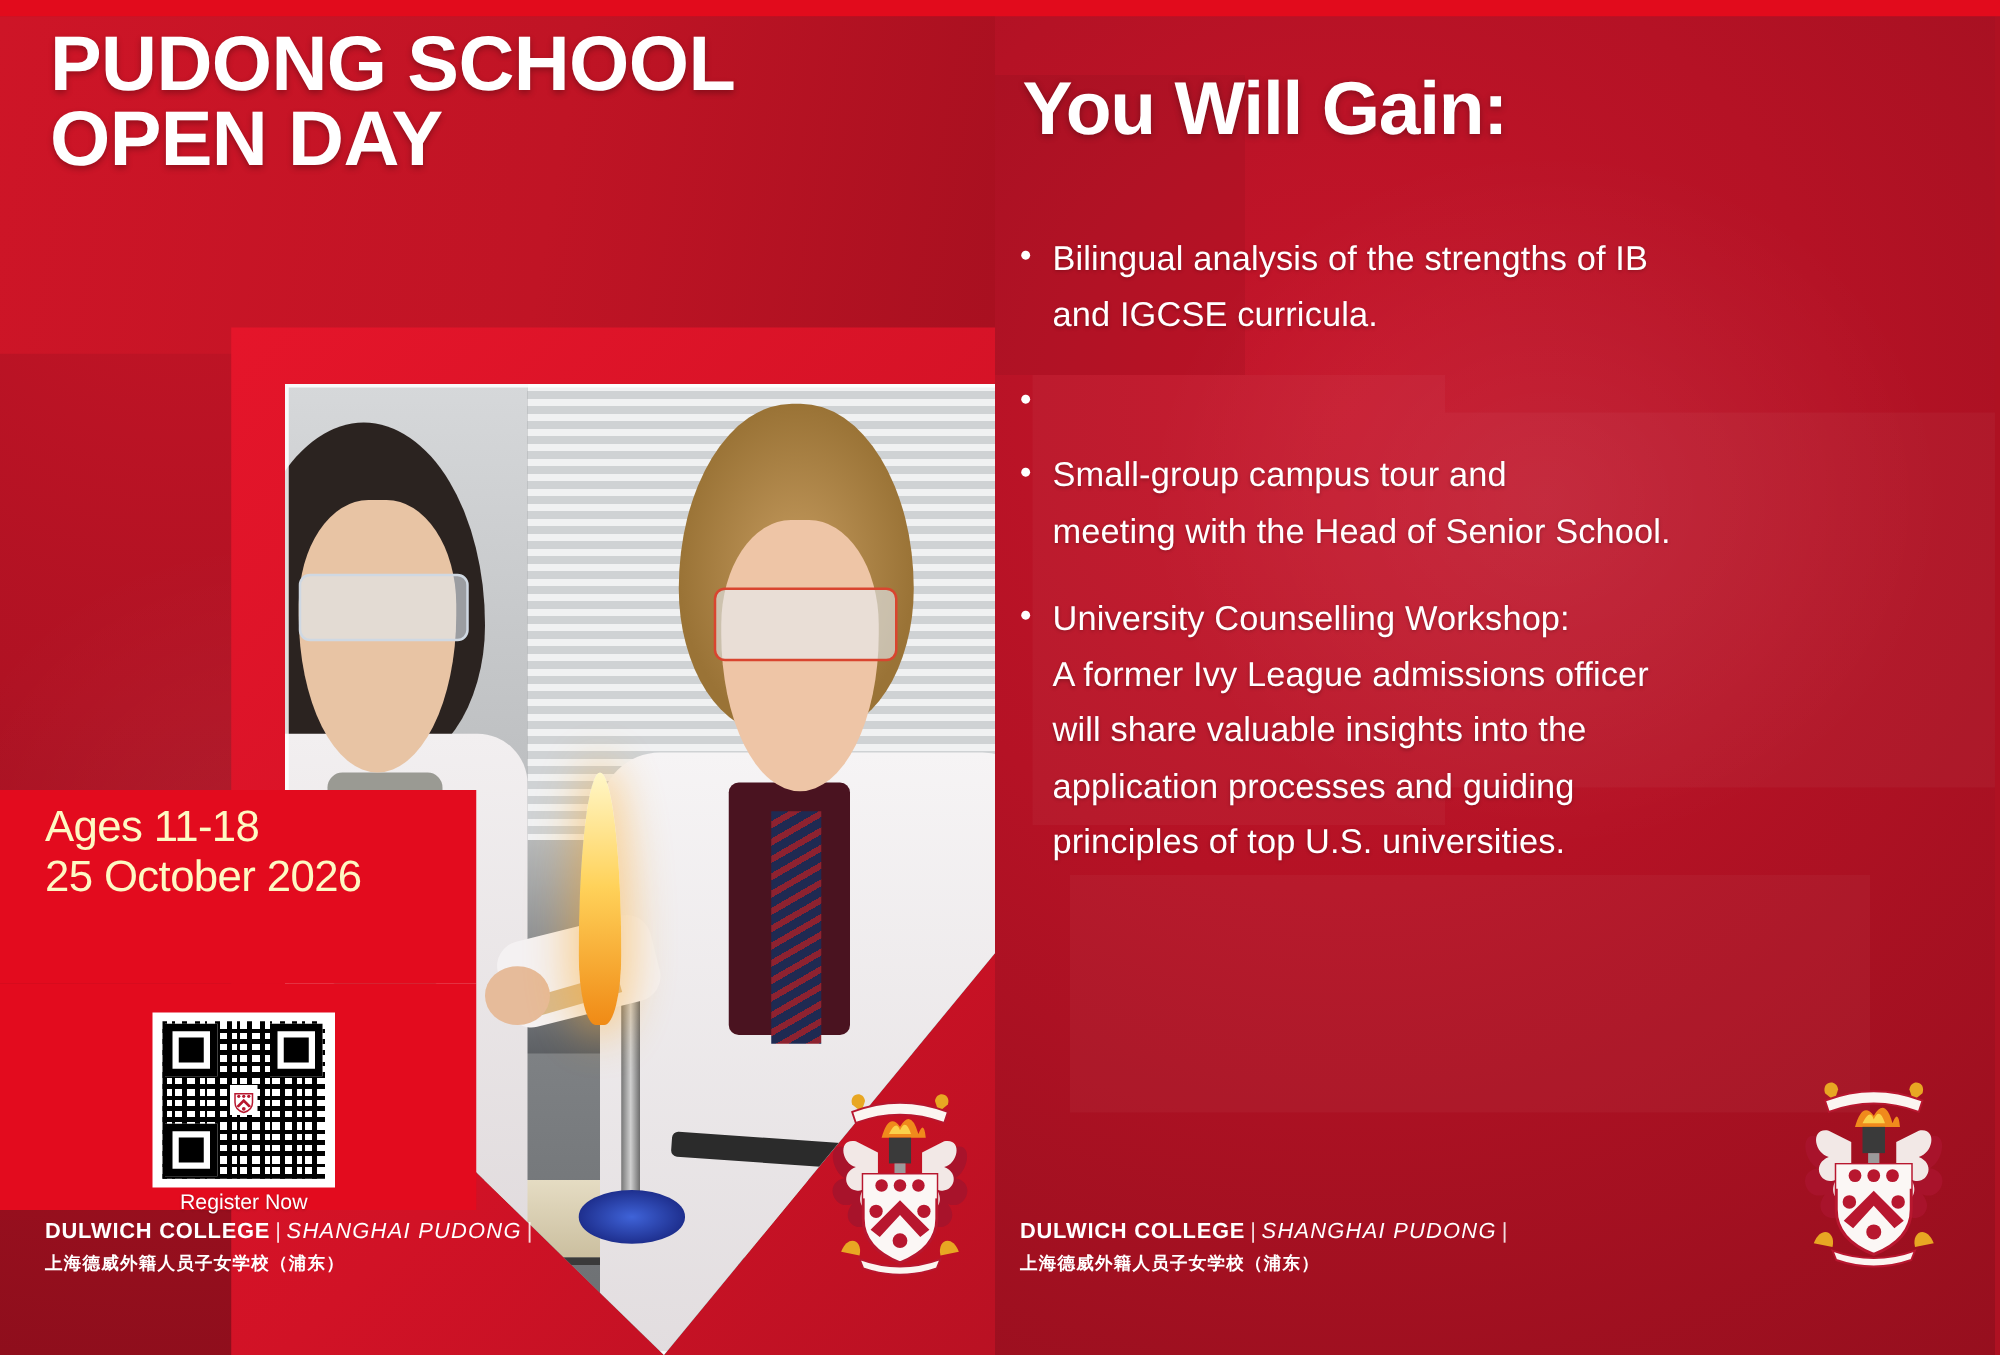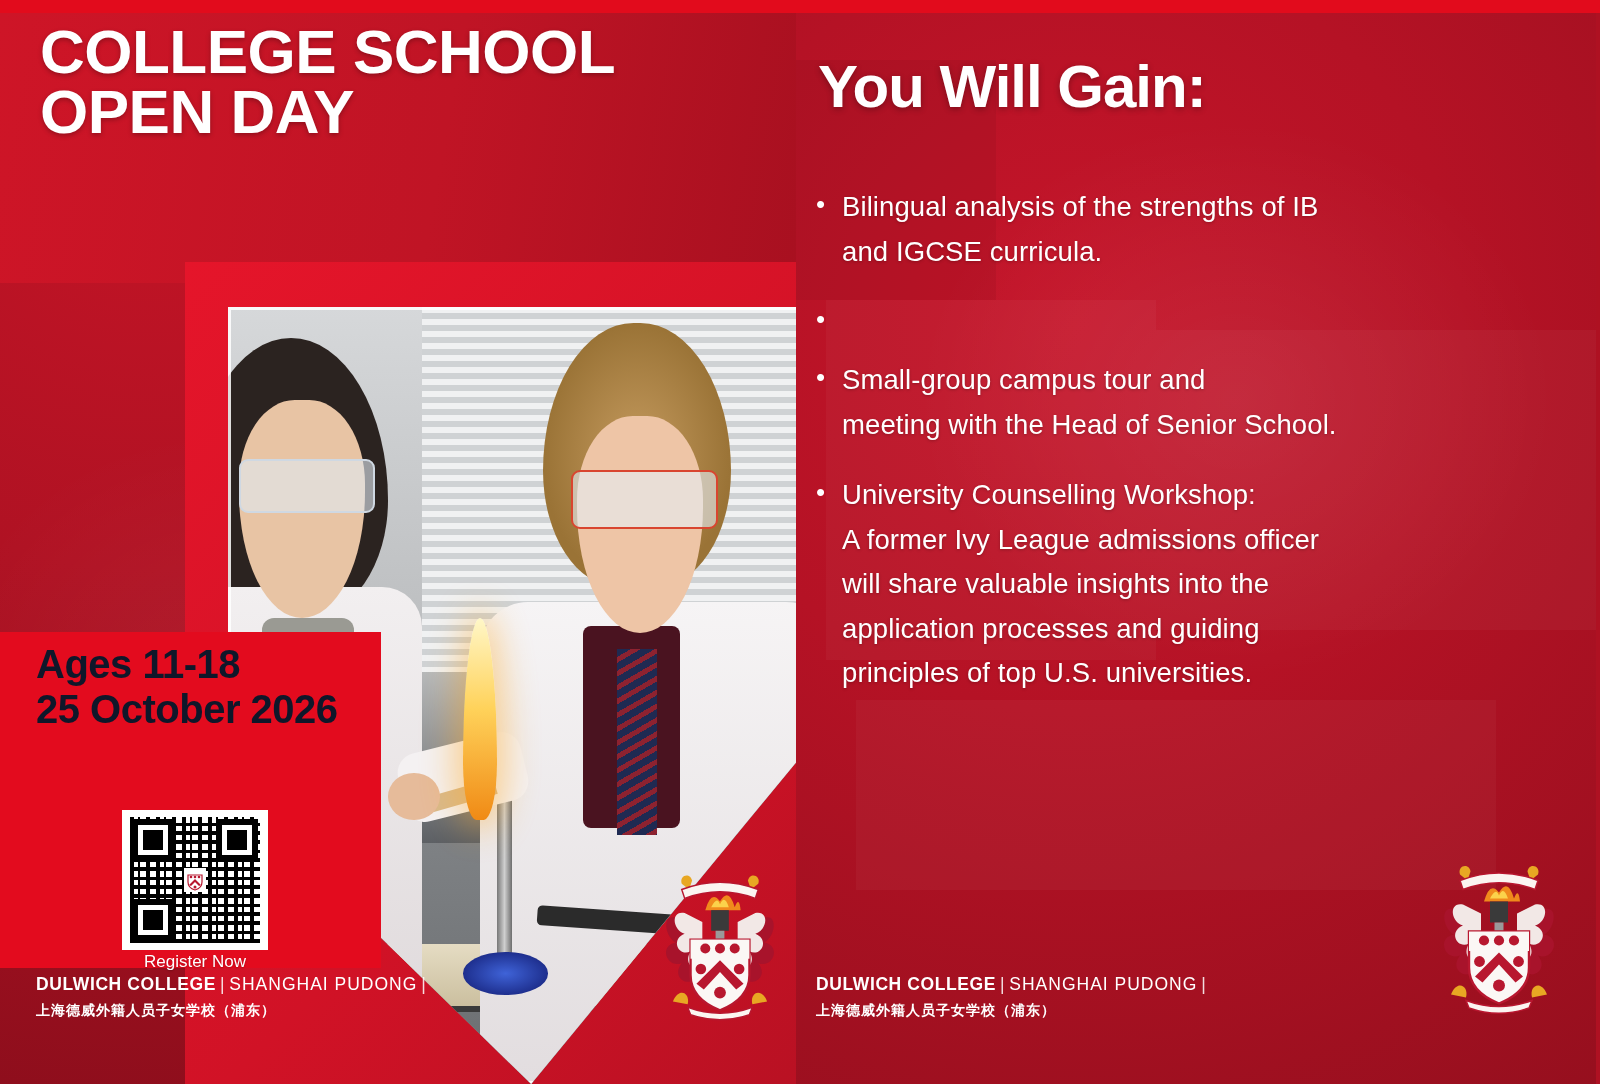--- a/index.html
+++ b/index.html
@@ -110,21 +110,21 @@
      filter:blur(.6px);box-shadow:0 0 32px 10px rgba(255,170,40,.45);}
   .hose{position:absolute;left:54%;top:78%;width:40%;height:2.6%;
      background:#2b2b2b;border-radius:5px;transform:rotate(4deg);}
 
   
   .info-box{
     position:absolute;left:0;top:632px;width:381px;height:155px;
     background:#E30B1E;z-index:20;
   }
   .info-box .line{
-    color:#0f172a;font-weight:bold;font-size:40px;line-height:1.13;
+    color:#fef9c3;font-weight:normal;font-size:35px;line-height:1.13;
     margin-left:36px;letter-spacing:-.5px;
   }
   .info-box .line:first-child{padding-top:10px;}
 
   .qr-band{position:absolute;left:0;top:787px;width:381px;height:181px;background:#E30B1E;z-index:20;}
   .qr-box{position:absolute;left:122px;top:810px;width:146px;height:140px;background:#fff;z-index:22;
      display:flex;align-items:center;justify-content:center;}
   .qr-img{width:130px;height:126px;
     background-color:#fff;
     background-image:
@@ -138,21 +138,21 @@
   .qr-center{position:absolute;left:50%;top:50%;width:22px;height:24px;transform:translate(-50%,-50%);
      background:#fff;display:flex;align-items:center;justify-content:center;}
   .register-now{position:absolute;left:122px;top:952px;width:146px;text-align:center;
      color:#fff;font-size:17px;z-index:23;text-shadow:0 1px 2px rgba(0,0,0,.25);}
 
   
   .lockup{position:absolute;z-index:30;}
   .lk-en{white-space:nowrap;font-size:17.5px;letter-spacing:.6px;color:#fff;}
   .lk-en b{font-weight:bold;}
   .lk-en .sep{opacity:.85;font-weight:normal;padding:0 4px;}
-  .lk-en .city{font-weight:normal;letter-spacing:1px;}
+  .lk-en .city{font-weight:normal;letter-spacing:1px;font-style:italic;}
   .lk-cn{margin-top:7px;font-size:14px;color:#fff;letter-spacing:1px;
      font-family:"DejaVu Sans",sans-serif;font-weight:bold;white-space:nowrap;}
 
   
   .right-panel{
     position:absolute;left:796px;top:0;width:800px;height:1084px;
     background:radial-gradient(115% 85% at 35% 30%, #C5152A 0%, #B51225 42%, #960F1E 100%);
     overflow:hidden;
   }
   .rp-rect{position:absolute;background:rgba(255,255,255,.035);}
@@ -188,21 +188,21 @@
 <body>
 
 <div class="poster">
 
   <div class="top-strip"></div>
 
   <div class="left-panel">
     <div class="lp-sheen"></div>
     <div class="lp-soft1"></div>
 
-    <div class="title">COLLEGE SCHOOL
+    <div class="title">PUDONG SCHOOL
 OPEN DAY</div>
 
     <div class="photo-frame"></div>
 
     <div class="photo-wrap">
       <div class="ph">
         <div class="ph-wall-l"></div>
         <div class="ph-blinds"></div>
         <div class="ph-bench"></div>
         <div class="ph-floor"></div>

